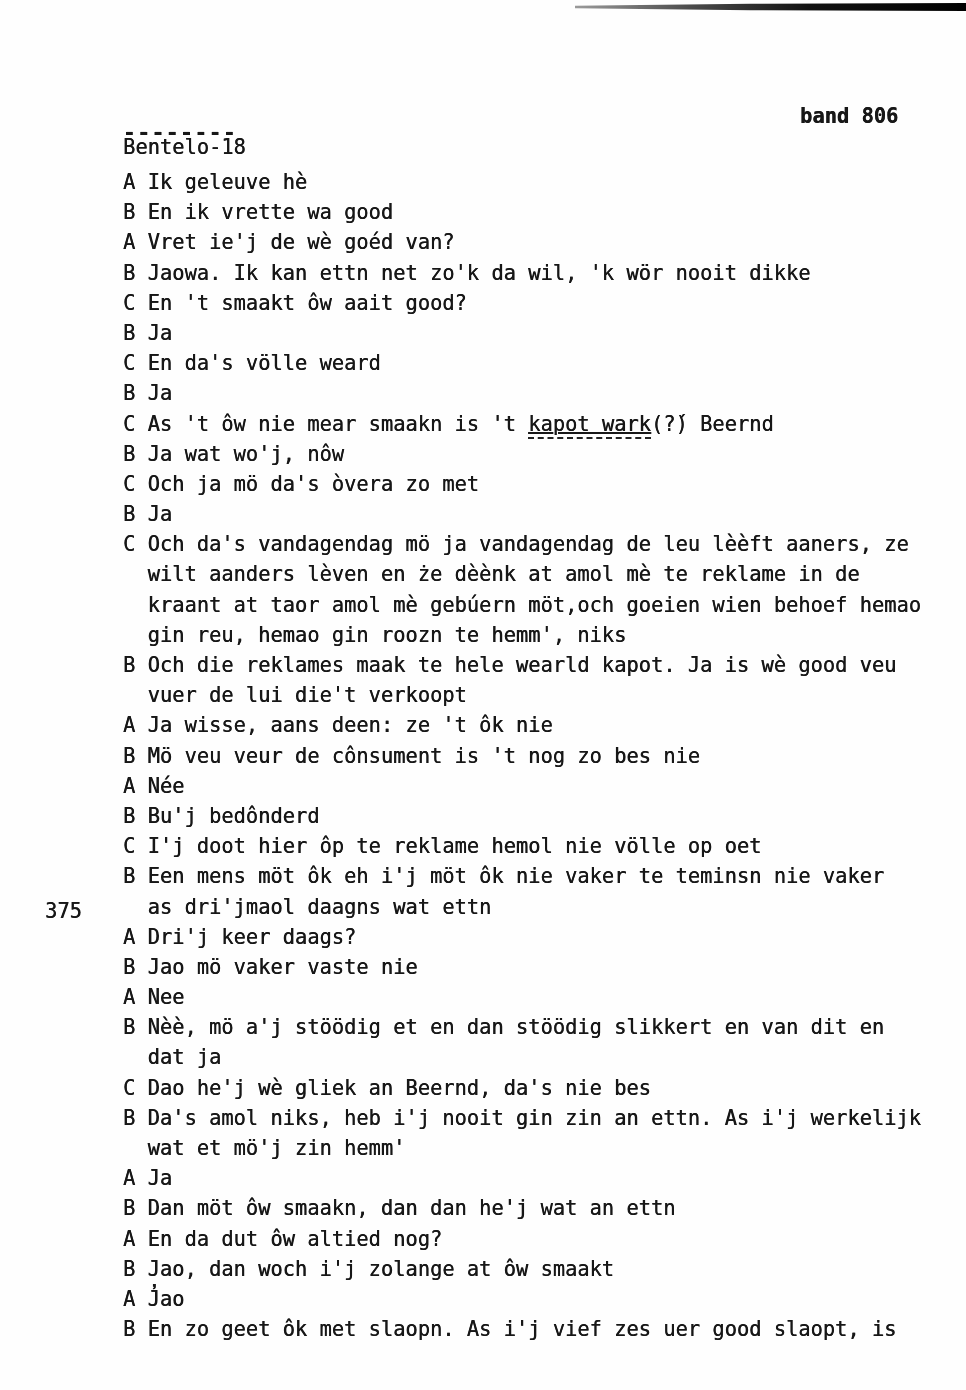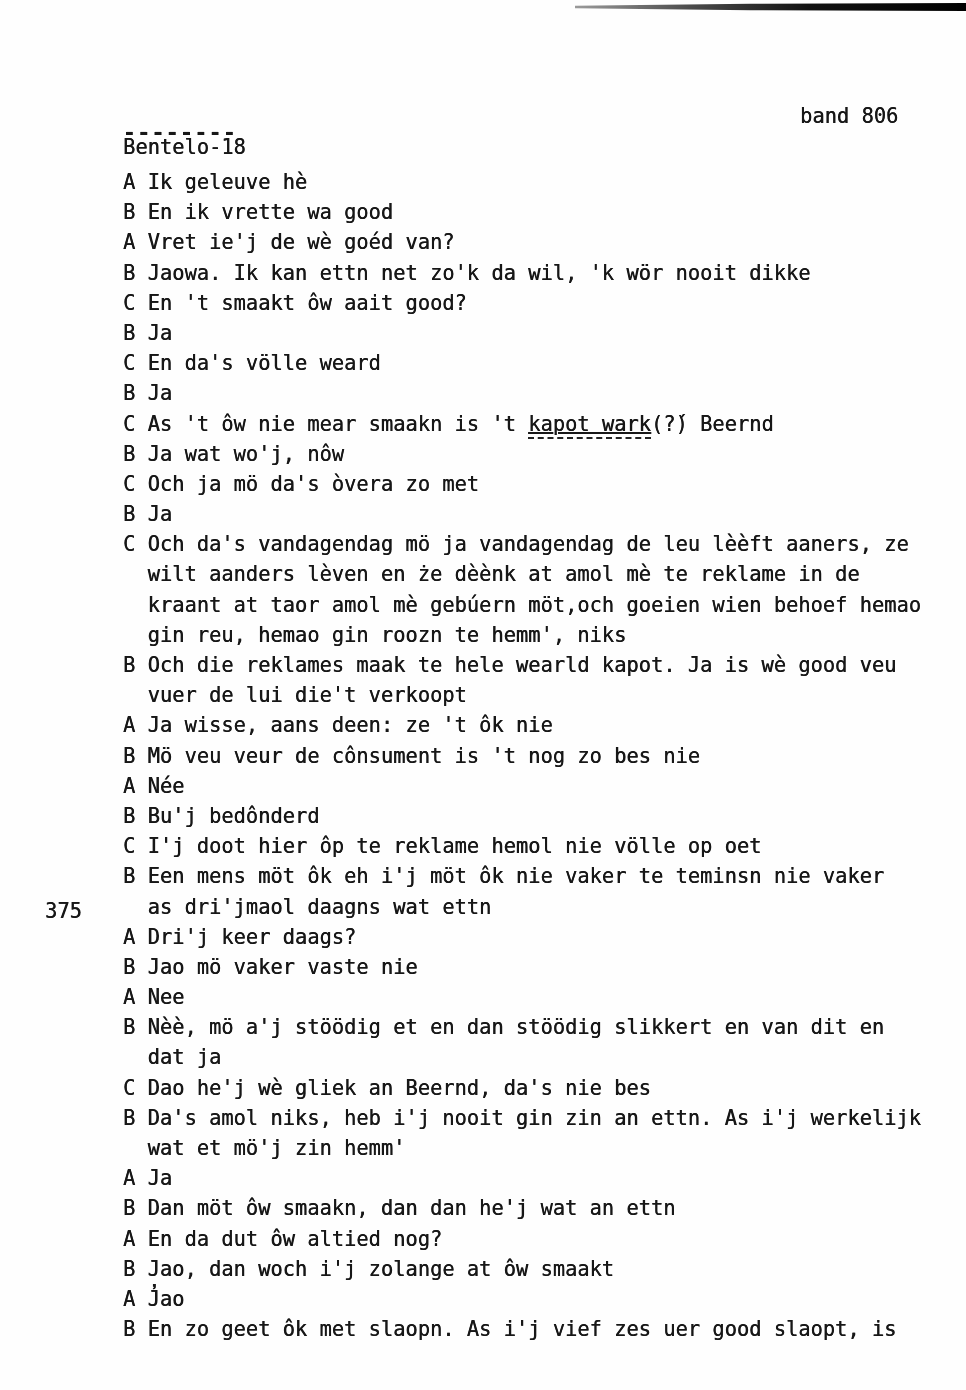--- a/index.html
+++ b/index.html
@@ -42,20 +42,21 @@
     left: 123px;
     top: 121px;
     font-weight: bold;
     letter-spacing: 2px;
     text-shadow: 0.6px 0 0 currentColor;
   }
   .band-label {
     position: absolute;
     left: 800px;
     top: 104px;
+    font-weight: bold;
   }
   .transcript {
     position: absolute;
     left: 123px;
     top: 167px;
     width: 820px;
   }
   .line {
     position: relative;
     height: 30.2px;

